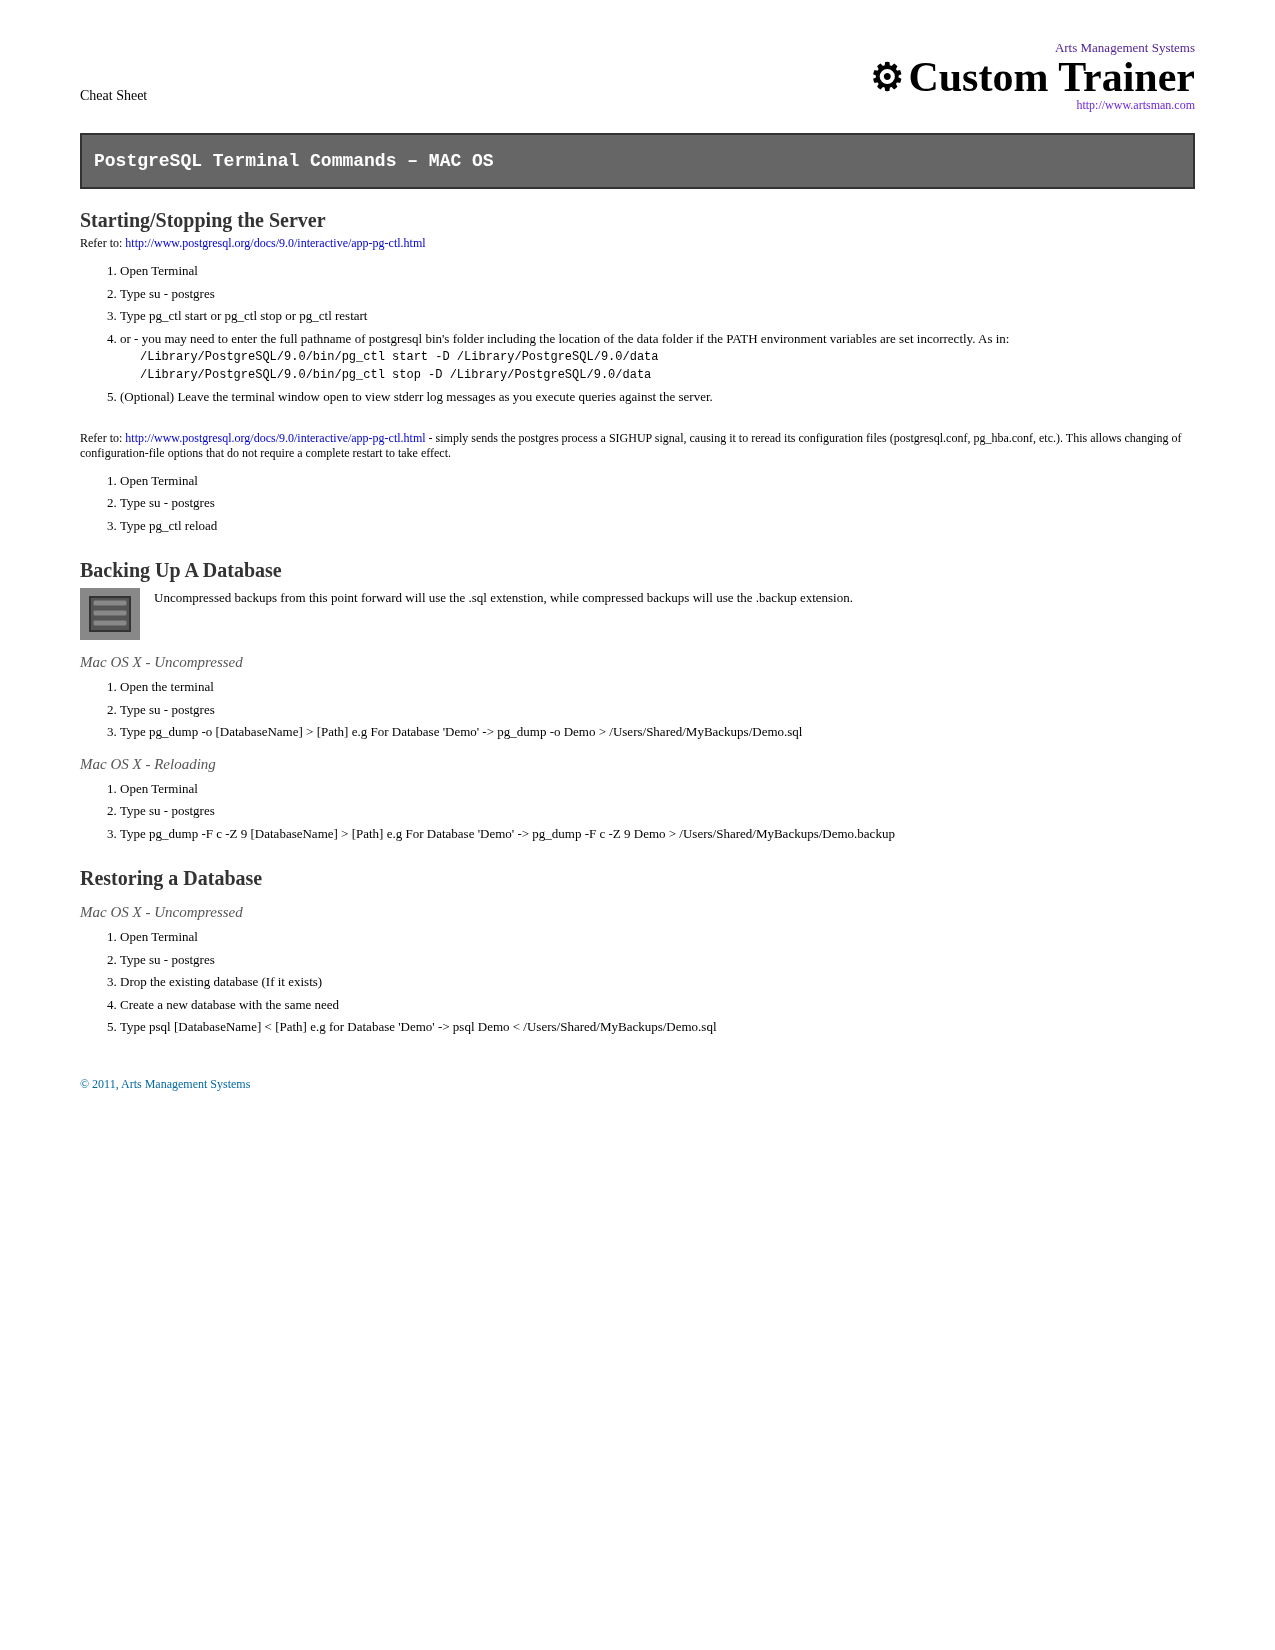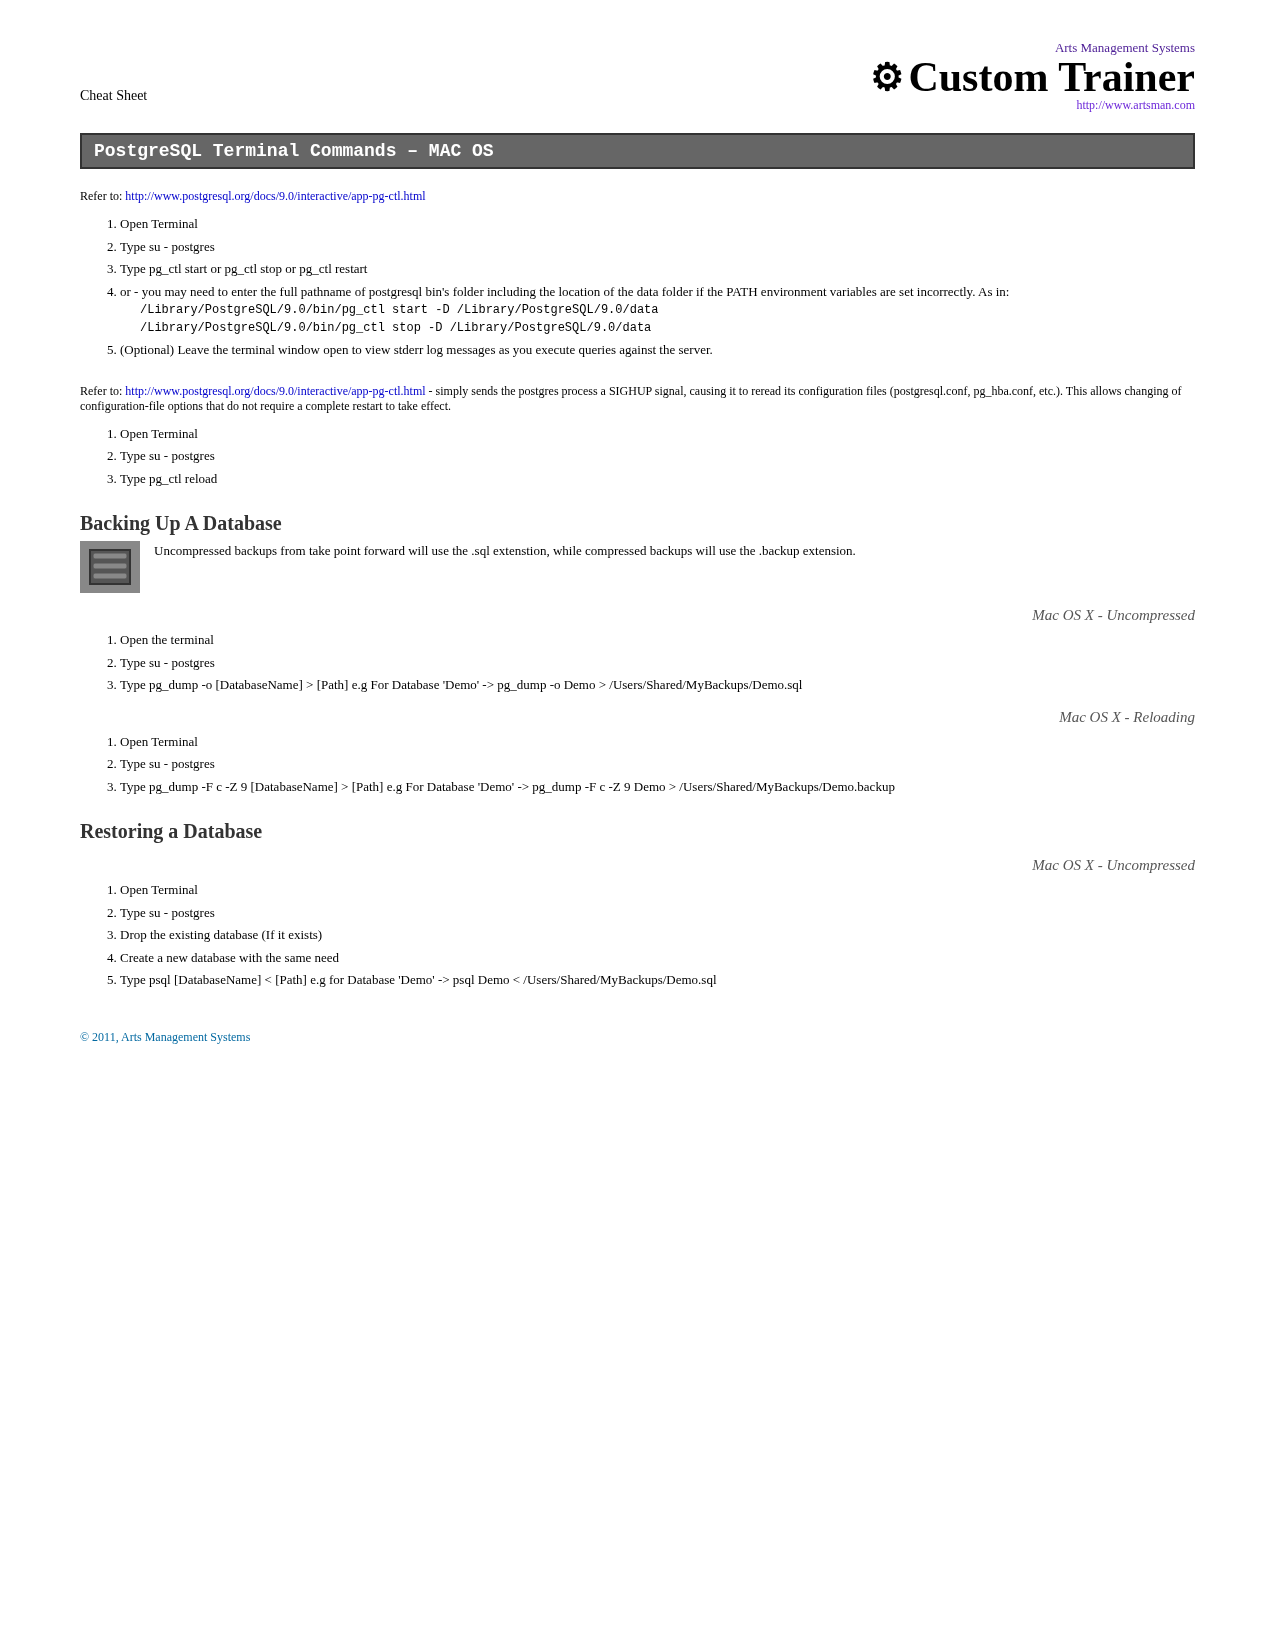--- a/index.html
+++ b/index.html
@@ -50,21 +50,21 @@
     .branding-url {
       font-size: 12px;
       color: #6d28d9;
     }
     .main-title-bar {
       background: #666666;
       color: #ffffff;
       font-size: 18px;
       font-weight: bold;
       font-family: 'Courier New', Courier, monospace;
-      padding: 6px 12px;
+      padding: 16px 12px;
       margin-bottom: 20px;
       border: 2px solid #333;
     }
     .section {
       margin-bottom: 24px;
     }
     .section-title {
       font-size: 20px;
       font-weight: bold;
       color: #333333;
@@ -93,21 +93,20 @@
       font-size: 12px;
       display: block;
       margin-left: 20px;
     }
     .subsection-title {
       font-size: 15px;
       font-style: italic;
       color: #555;
       margin-top: 14px;
       margin-bottom: 6px;
-      text-align: right;
     }
     .note-box {
       display: flex;
       align-items: flex-start;
       margin-bottom: 14px;
       margin-top: 6px;
     }
     .note-icon {
       width: 60px;
       height: 52px;
@@ -146,20 +145,21 @@
       <span class="gear-icon">⚙</span>
         <span>Custom Trainer</span>
     </div>
     <div class="branding-url">http://www.artsman.com</div>
   </div>
 </div>
 
 <div class="main-title-bar">PostgreSQL Terminal Commands – MAC OS</div>
 
 <div class="section">
+  <div class="section-title">Starting/Stopping the Server</div>
   <div class="section-ref">
     <span>Refer to: </span><span class="link" style="color:#0000cc; cursor:pointer;">http://www.postgresql.org/docs/9.0/interactive/app-pg-ctl.html</span>
   </div>
   <ol>
     <li><span>Open Terminal</span></li>
     <li><span>Type su - postgres</span></li>
     <li><span>Type pg_ctl start or pg_ctl stop or pg_ctl restart</span></li>
     <li>
       <span>or - you may need to enter the full pathname of postgresql bin's folder including the location of the data folder if the PATH environment variables are set incorrectly. As in:</span>
       <span class="code-line">/Library/PostgreSQL/9.0/bin/pg_ctl start -D /Library/PostgreSQL/9.0/data</span>
@@ -185,21 +185,21 @@
   <div class="note-box">
     <div class="note-icon">
       <div class="note-icon-inner">
         <svg width="38" height="32" viewBox="0 0 38 32">
           <rect x="2" y="2" width="34" height="6" rx="2" fill="#888" stroke="#555" stroke-width="1"></rect>
           <rect x="2" y="12" width="34" height="6" rx="2" fill="#888" stroke="#555" stroke-width="1"></rect>
           <rect x="2" y="22" width="34" height="6" rx="2" fill="#888" stroke="#555" stroke-width="1"></rect>
         </svg>
       </div>
     </div>
-    <div class="note-text">Uncompressed backups from take point forward will use the .sql extenstion, while compressed backups will use the .backup extension.</div>
+    <div class="note-text">Uncompressed backups from this point forward will use the .sql extenstion, while compressed backups will use the .backup extension.</div>
   </div>
 
   <div class="subsection-title">Mac OS X - Uncompressed</div>
   <ol>
     <li><span>Open the terminal</span></li>
     <li><span>Type su - postgres</span></li>
     <li><span>Type pg_dump -o [DatabaseName] &gt; [Path] e.g For Database 'Demo' -&gt; pg_dump -o Demo &gt; /Users/Shared/MyBackups/Demo.sql</span></li>
   </ol>
 
   <div class="subsection-title">Mac OS X - Reloading</div>

